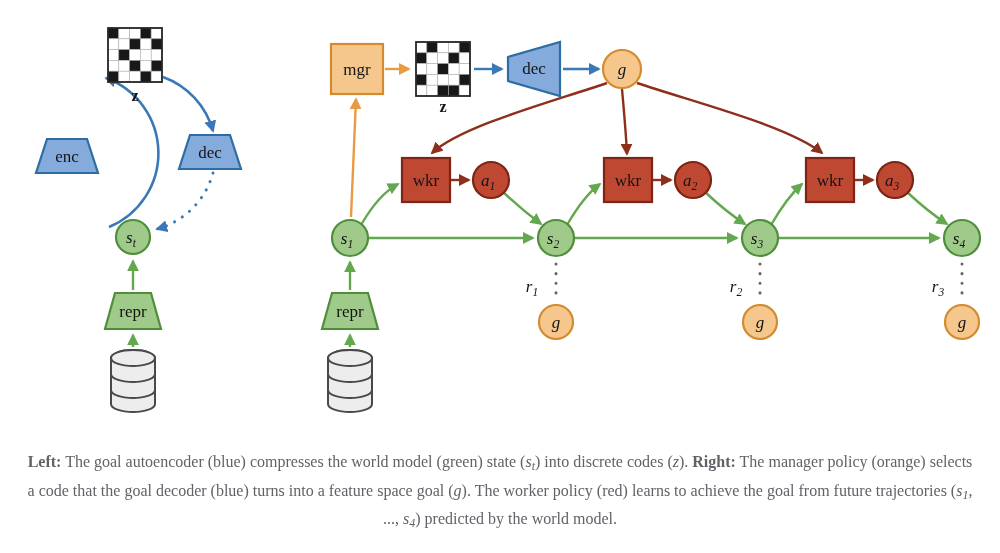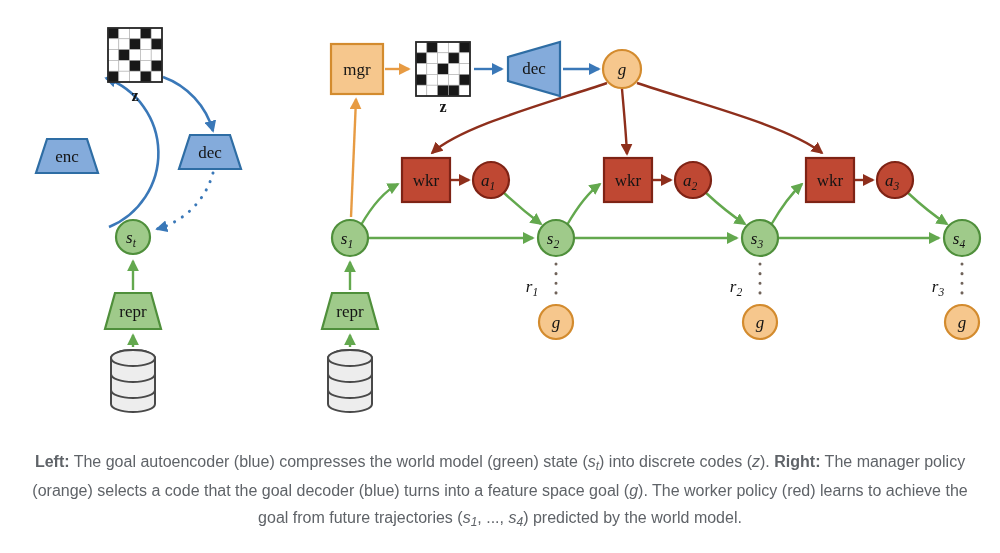--- a/index.html
+++ b/index.html
@@ -21,21 +21,21 @@
   .arrow{fill:none;stroke-width:2.4;}
   .a-blue{stroke:var(--blue-arrow);}
   .a-green{stroke:var(--green-arrow);}
   .a-orange{stroke:var(--orange-arrow);}
   .a-dred{stroke:var(--darkred-arrow);}
   .a-dots{stroke:var(--dots-gray);stroke-dasharray:0.1 9.5;stroke-linecap:round;stroke-width:3;fill:none;}
   .mk-blue{fill:var(--blue-arrow);}
   .mk-green{fill:var(--green-arrow);}
   .mk-orange{fill:var(--orange-arrow);}
   .mk-dred{fill:var(--darkred-arrow);}
-  .caption{max-width:952px;margin:12px auto 0;text-align:center;font-size:16px;line-height:1.72;color:var(--caption-text);}
+  .caption{max-width:952px;margin:12px auto 0;text-align:center;font-size:16px;line-height:1.72;color:var(--caption-text);font-family:Liberation Serif, serif;}
   .seg-b{font-weight:700;}
   .seg-i{font-style:italic;}
   .seg-sub{font-size:12px;vertical-align:-3px;}
 </style>
 </head>
 <body>
 
 <div class="fig">
 <svg width="1000" height="432" viewBox="0 0 1000 432">
   <defs>

